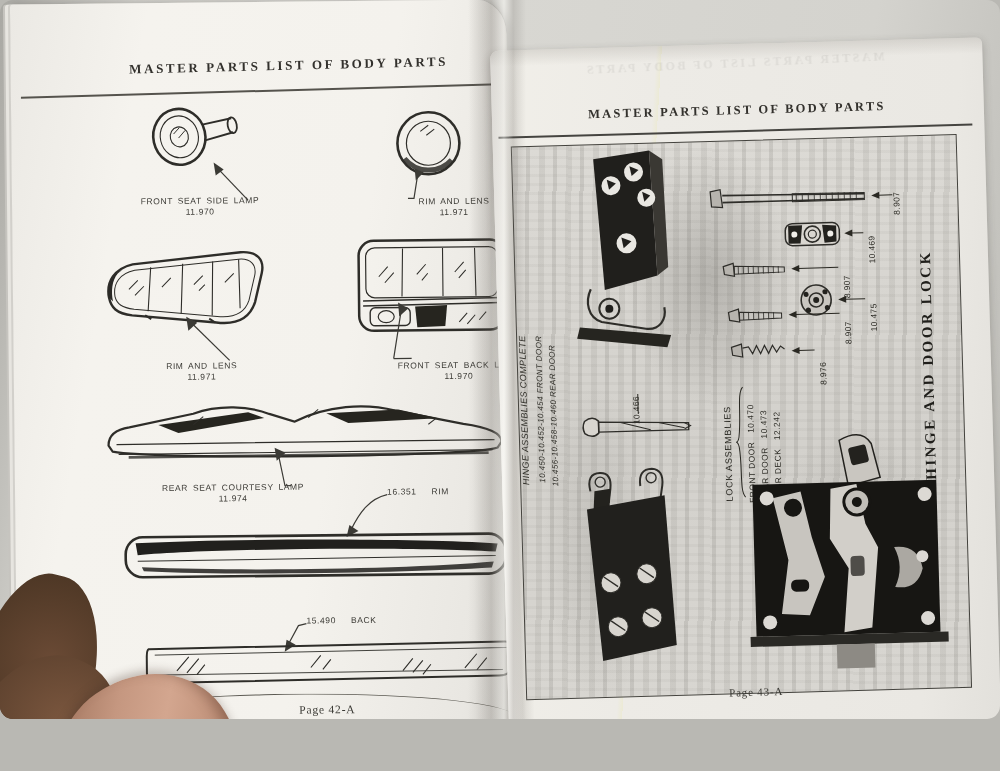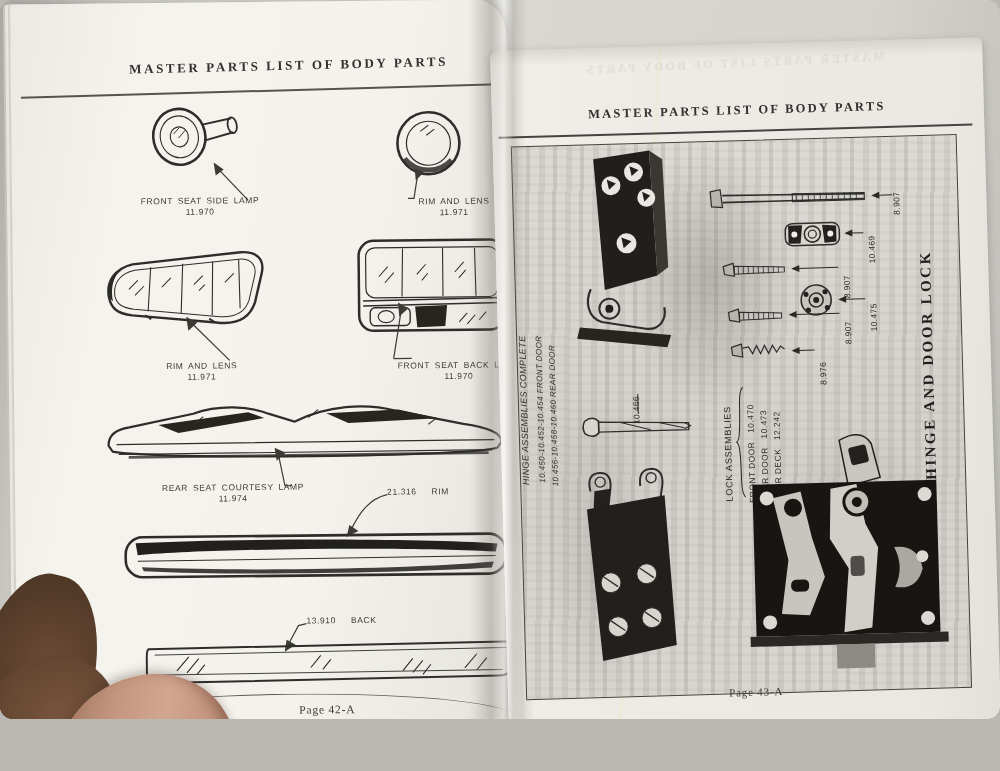--- a/index.html
+++ b/index.html
@@ -162,37 +162,37 @@
     <div class="abs lbl" style="left:116px;top:480px;width:204px;">
       <div>REAR SEAT COURTESY LAMP</div>
       <div>11.974</div>
     </div>
     <svg class="abs" style="left:246px;top:444px;" width="36" height="42">
       <path d="M30,40 L24,40 L18,10" stroke="#3b3a35" stroke-width="1.2" fill="none"></path>
       <polygon points="14,2 25,7 16,15" fill="#3b3a35"></polygon>
     </svg>
 
     <div class="abs lbl" style="left:372px;top:486px;width:110px;text-align:left;">
-      <span>21.316</span>&nbsp;&nbsp;
+      <span>16.351</span>&nbsp;&nbsp;
       <span>RIM</span>
     </div>
     <svg class="abs" style="left:314px;top:490px;" width="60" height="48">
       <path d="M58,4 C40,8 30,22 22,38" stroke="#3b3a35" stroke-width="1.2" fill="none"></path>
       <polygon points="17,46 20,34 29,40" fill="#3b3a35"></polygon>
     </svg>
 
     <svg class="abs" style="left:102px;top:522px;" width="396" height="64" viewBox="0 0 396 64">
       <rect class="ink" x="8" y="12" width="380" height="40" rx="17" stroke-width="2.6" fill="#fafaf7"></rect>
       <path d="M18,18 C120,14 300,16 380,22 L378,30 C280,24 90,24 20,30 Z" fill="#21201d"></path>
       <path d="M24,42 C140,48 300,46 376,40 L374,46 C300,50 120,52 26,46 Z" fill="#21201d" opacity="0.85"></path>
       <path class="ink" d="M20,36 L378,34" stroke-width="1"></path>
     </svg>
 
     <div class="abs lbl" style="left:290px;top:614px;width:110px;text-align:left;">
-      <span>13.910</span>&nbsp;&nbsp;
+      <span>15.490</span>&nbsp;&nbsp;
       <span>BACK</span>
     </div>
     <svg class="abs" style="left:258px;top:618px;" width="34" height="34">
       <path d="M32,4 L24,6 L14,24" stroke="#3b3a35" stroke-width="1.2" fill="none"></path>
       <polygon points="10,32 12,20 21,25" fill="#3b3a35"></polygon>
     </svg>
 
     <svg class="abs" style="left:118px;top:634px;" width="384" height="52" viewBox="0 0 384 52">
       <path class="ink" d="M14,12 L370,8 Q380,8 379,18 L376,34 Q375,42 364,42 L22,46 Q12,46 12,36 L12,20 Q12,13 14,12 Z" stroke-width="2" fill="#fbfaf8"></path>
       <path class="ink" d="M20,18 L372,14 M20,38 L368,36" stroke-width="0.9"></path>

